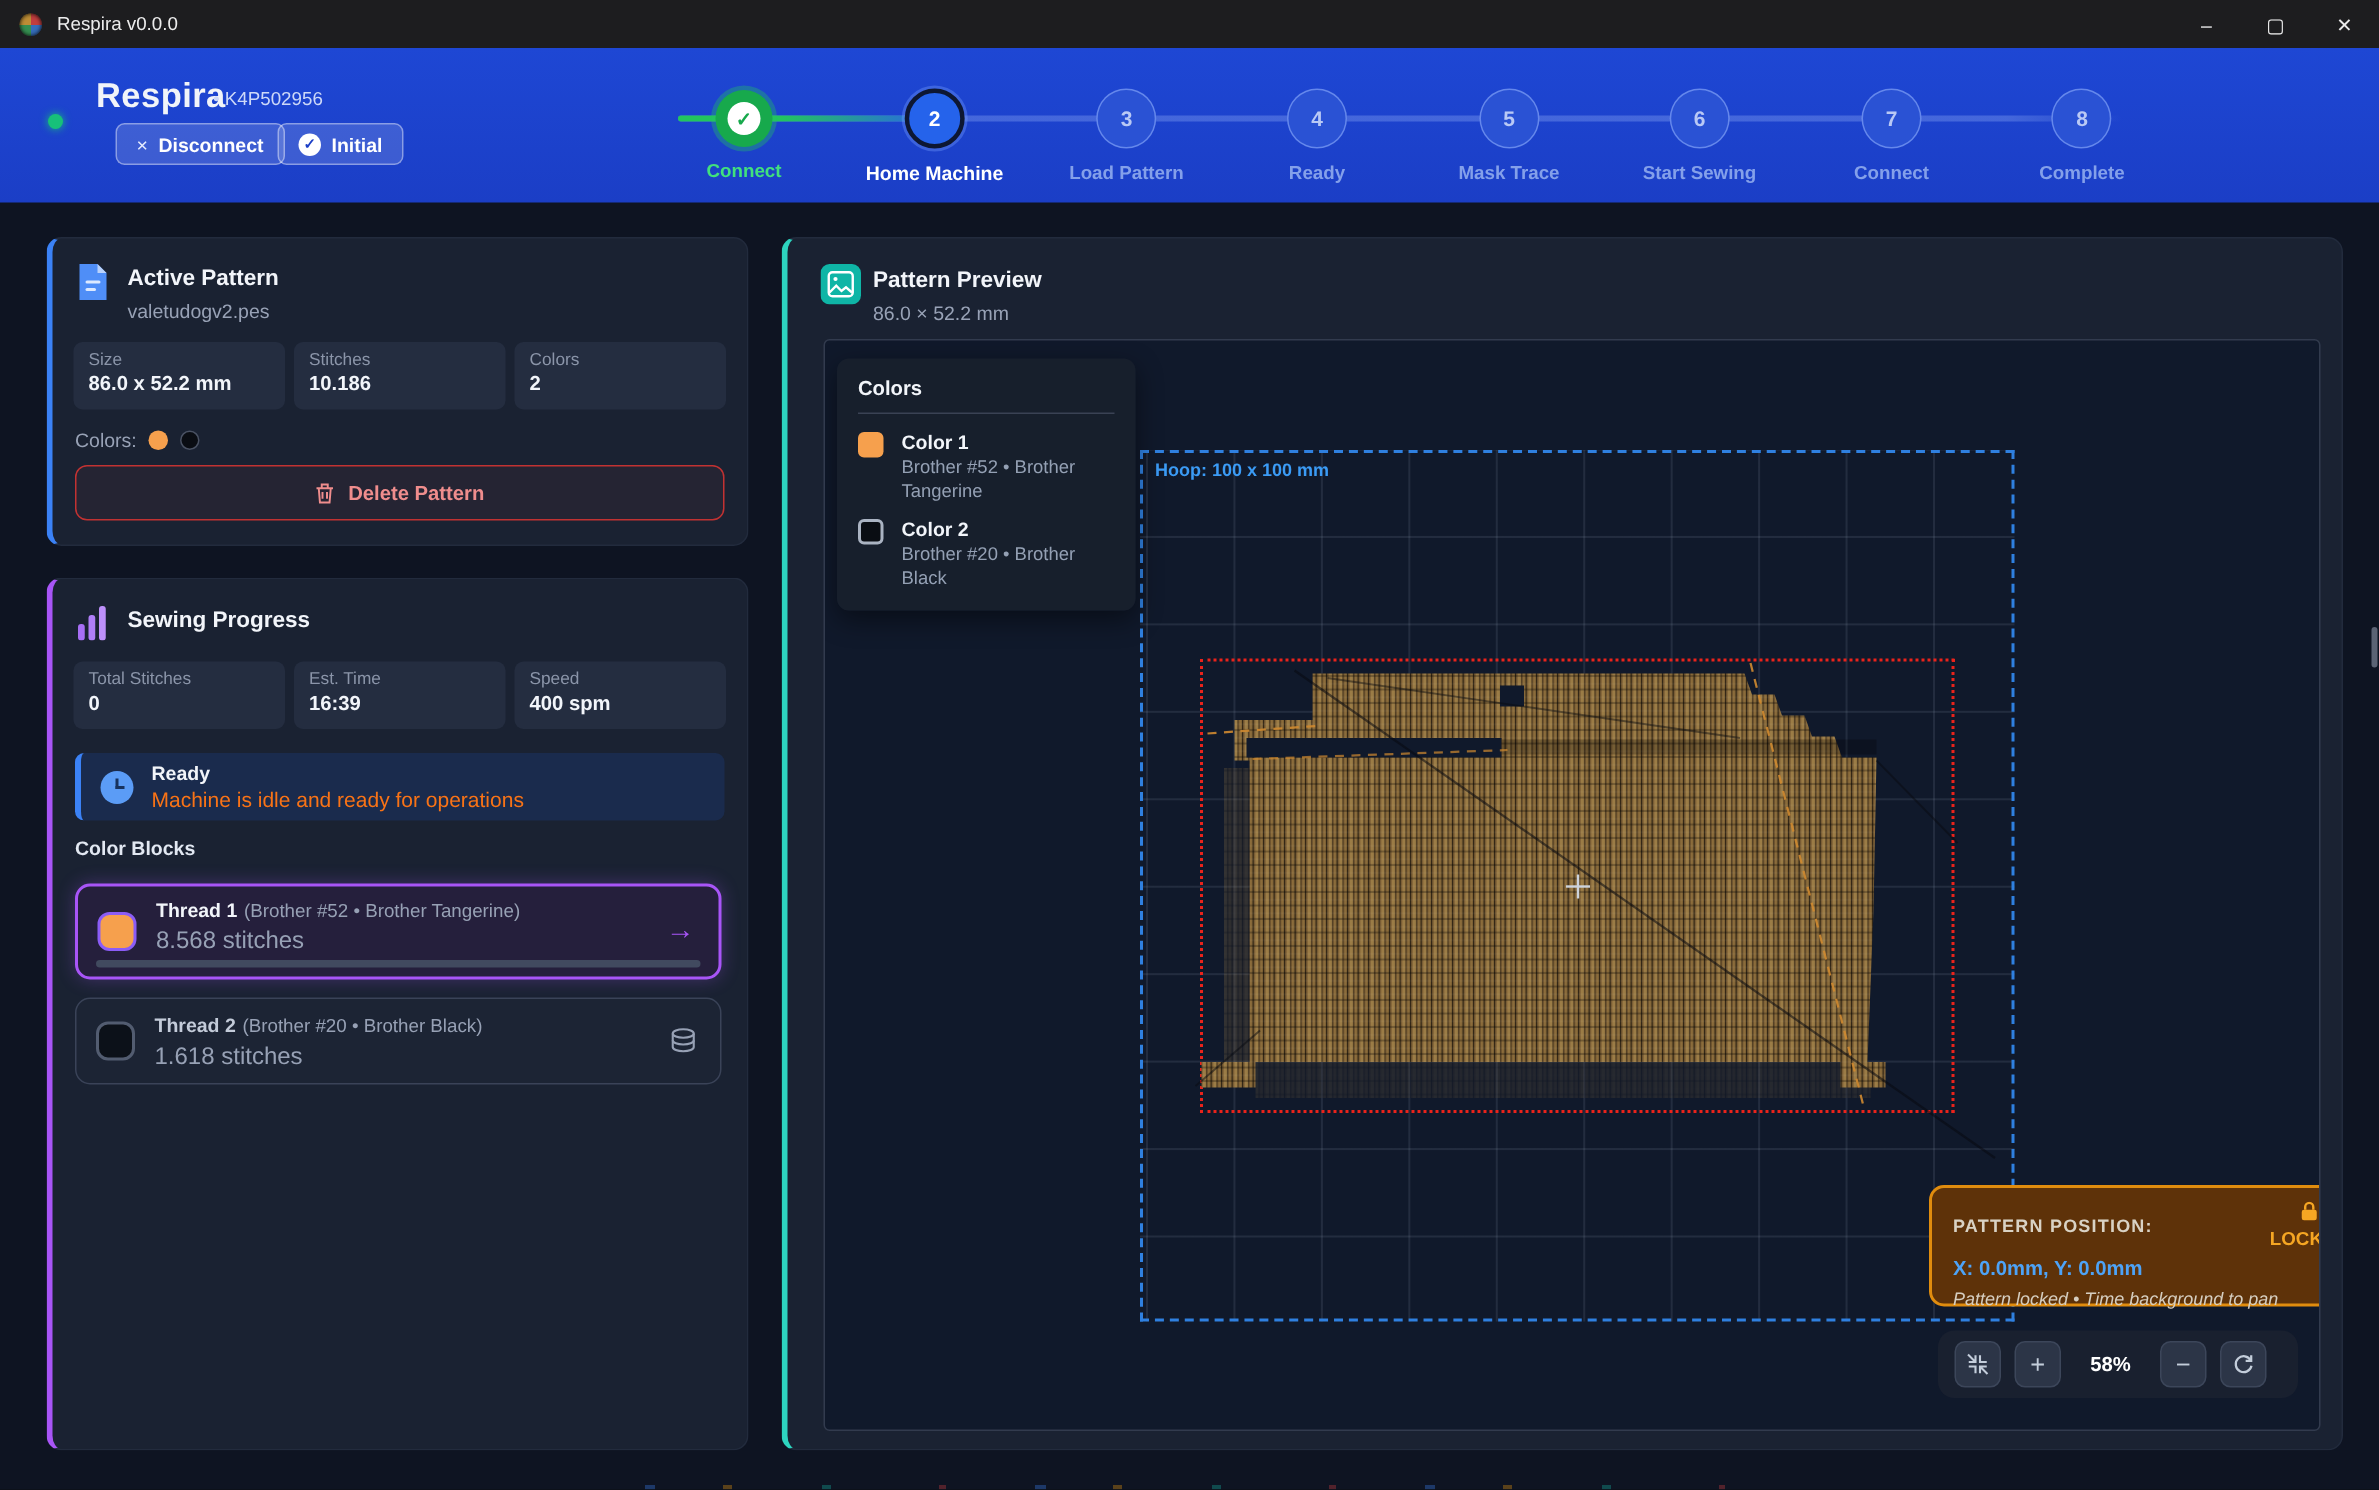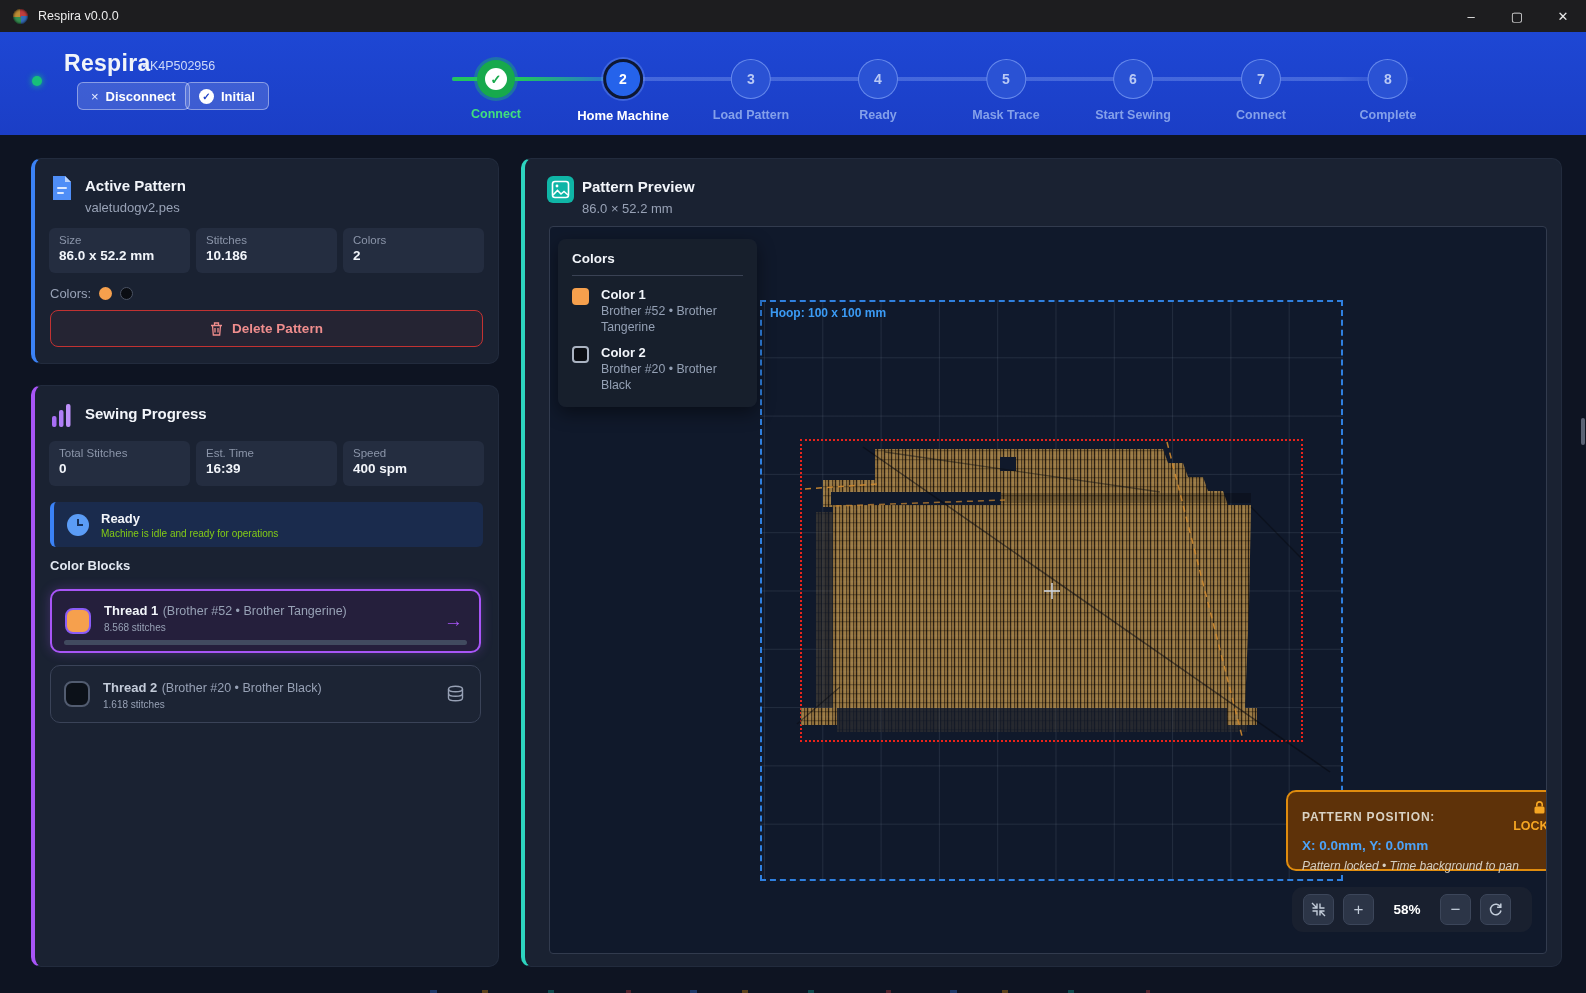--- a/index.html
+++ b/index.html
@@ -82,21 +82,21 @@
   .thread { position:absolute; left:15px; right:17px; border-radius:10px; display:flex; align-items:center; cursor:pointer; }
   .thread.active { top:203px; height:64px; background:#251f3c; border:2px solid #a855f7;
                    box-shadow:0 0 12px rgba(168,85,247,.28);align-items:center; }
   .thread.idle   { top:279px; height:58px; background:#1c2434; border:1px solid #3a4358; }
   .swatch { width:26px; height:26px; border-radius:8px; margin:0 13px; flex:none; }
   .thread.active .swatch { background:#f6a04d; border:2px solid #8b5cf6; }
   .thread.idle   .swatch { background:#0c1119; border:2px solid #525c70; }
   .thread-name { font-size:13px; font-weight:bold; color:#f2f5fa; }
   .thread.idle .thread-name { color:#c3cbd9; }
   .thread-detail { font-size:12.5px; font-weight:normal; color:#97a1b5; }
-  .thread-st { font-size:10px; color:#97a1b5; margin-top:3px; }
+  .thread-st { font-size:16px; color:#97a1b5; margin-top:3px; }
   .thread-arrow { margin-left:auto; margin-right:16px; color:#a855f7; font-size:19px; }
   .progress-track { position:absolute; left:12px; right:12px; bottom:6px; height:5px;
                     background:#414a5f; border-radius:3px; }
 
   
   .canvas { position:absolute; left:24px; top:67px; width:998px; height:728px;
             background:#10192b; border:1px solid #323b4e; border-radius:4px; overflow:hidden; }
   .hoop { position:absolute; left:210px; top:73px; width:583px; height:581px;
           border:2px dashed #2f80e0;
           background-image:linear-gradient(rgba(148,163,184,.14) 1px, transparent 1px),
@@ -267,21 +267,21 @@
       </div>
       <div class="stat-box">
         <div class="stat-label">Speed</div>
         <div class="stat-value">400 spm</div>
       </div>
     </div>
     <div class="ready-box">
       <div class="clock"></div>
       <div>
         <div style="font-size:13px; font-weight:bold;">Ready</div>
-        <div style="font-size:10px; color:#84cc16; margin-top:2px;">Machine is idle and ready for operations</div>
+        <div style="font-size:14px; color:#f97316; margin-top:2px;">Machine is idle and ready for operations</div>
       </div>
     </div>
     <div style="position:absolute; left:15px; top:172px; font-size:13px; font-weight:bold; color:#e2e8f2;">Color Blocks</div>
 
     <div class="thread active">
       <div class="swatch"></div>
       <div style="padding-bottom:8px;">
         <div>
           <span class="thread-name">Thread 1</span>
           <span class="thread-detail">(Brother #52 • Brother Tangerine)</span>

